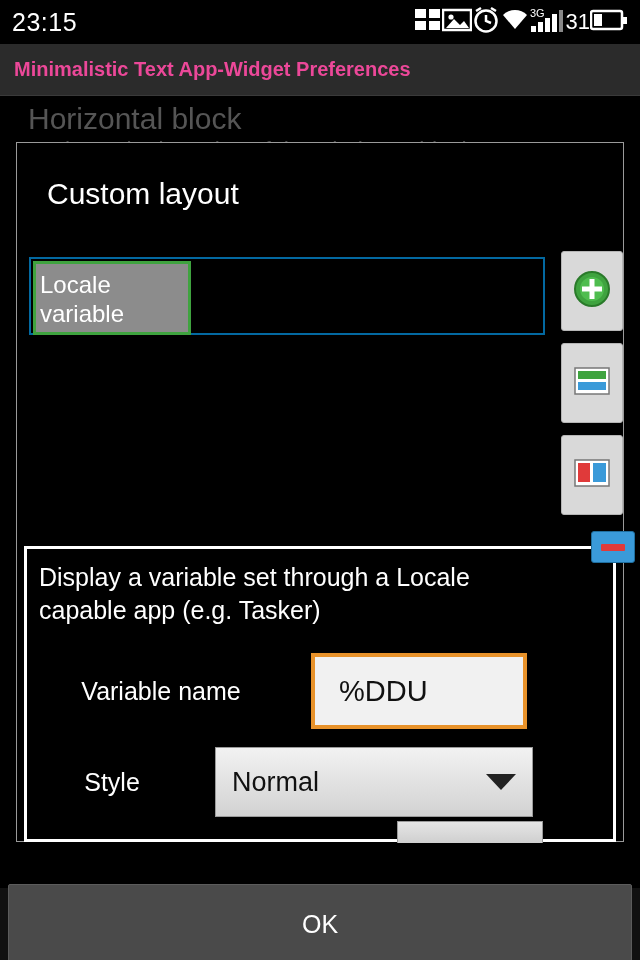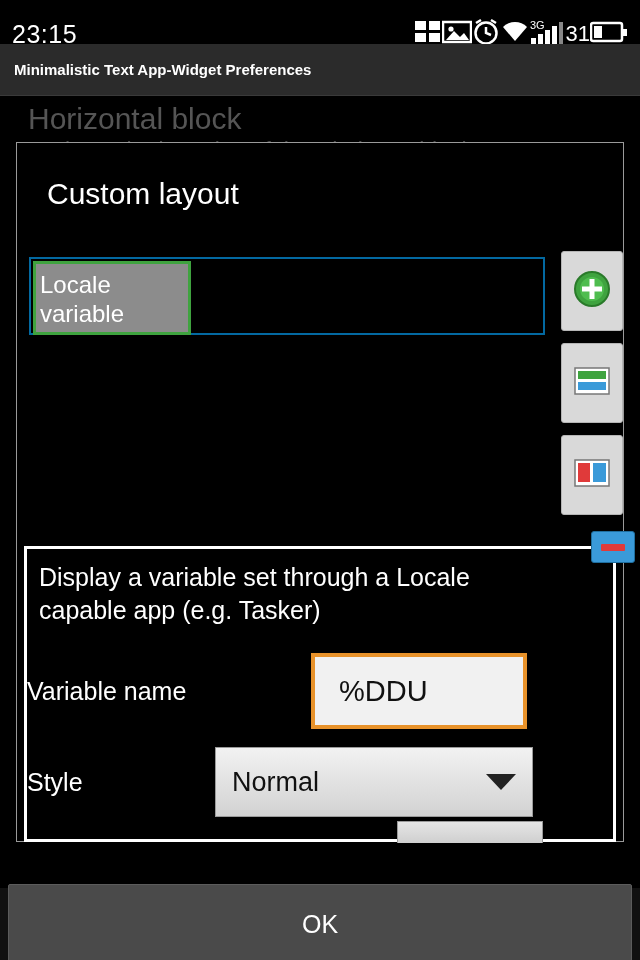--- a/index.html
+++ b/index.html
@@ -10,36 +10,35 @@
     overflow: hidden;
   }
   #root { position: relative; width: 640px; height: 960px; background: #000; }
 
   
   .statusbar {
     position: absolute; top: 0; left: 0; width: 640px; height: 44px;
     background: #000; color: #fff;
     display: flex; align-items: center; justify-content: space-between;
     padding: 0 12px;
-    margin-top: 12px;
   }
   .clock { font-size: 25px; color: #fff; letter-spacing: .5px; }
   .status-icons { display: flex; align-items: center; }
   .sicon { display: inline-block; }
   .battery-pct { font-size: 22px; color: #fff; margin-left: 2px; }
 
   
   .titlebar {
     position: absolute; top: 44px; left: 0; width: 640px; height: 52px;
     background: #2b2b2b;
     display: flex; align-items: center;
     padding-left: 14px;
     border-bottom: 1px solid #3a3a3a;
   }
-  .titlebar-text { color: #ffffff; font-size: 15px; font-weight: bold; }
+  .titlebar-text { color: #ec4899; font-size: 20px; font-weight: bold; }
 
   
   .bg-list { position: absolute; top: 96px; left: 0; width: 640px; height: 864px; background: #000; }
   .pref { padding: 6px 28px 10px 28px; }
   .pref-title { color: #555; font-size: 30px; }
   .pref-sum { color: #4a4a4a; font-size: 23px; line-height: 30px; }
   .section-head { padding: 14px 28px 6px 28px; }
   .section-head .pref-title { font-size: 22px; font-weight: bold; color: #cfcfcf; }
   .bg-bottom-text { color: #3d3d3d; font-size: 24px; text-align: center; margin-top: 4px; }
 
@@ -107,21 +106,21 @@
     width: 44px; height: 32px;
     background: #3a9ad9; border: 1px solid #1f6e9e; border-radius: 3px;
     display: flex; align-items: center; justify-content: center;
   }
   .minus-btn .bar { width: 24px; height: 7px; background: #e03a3a; border-radius: 1px; }
 
   .field-row {
     position: absolute; left: 0; width: 592px;
     display: flex; align-items: center;
   }
-  .field-label { color: #fff; font-size: 25px; text-align: left; }
+  .field-label { color: #fff; font-size: 25px; text-align: center; }
   .var-input {
     width: 216px; height: 76px;
     background: #f1f1f1;
     border: 4px solid #e8922a;
     color: #111; font-size: 29px;
     padding: 0 24px;
     font-family: "Liberation Sans", sans-serif;
     outline: none;
   }
   .style-select {

